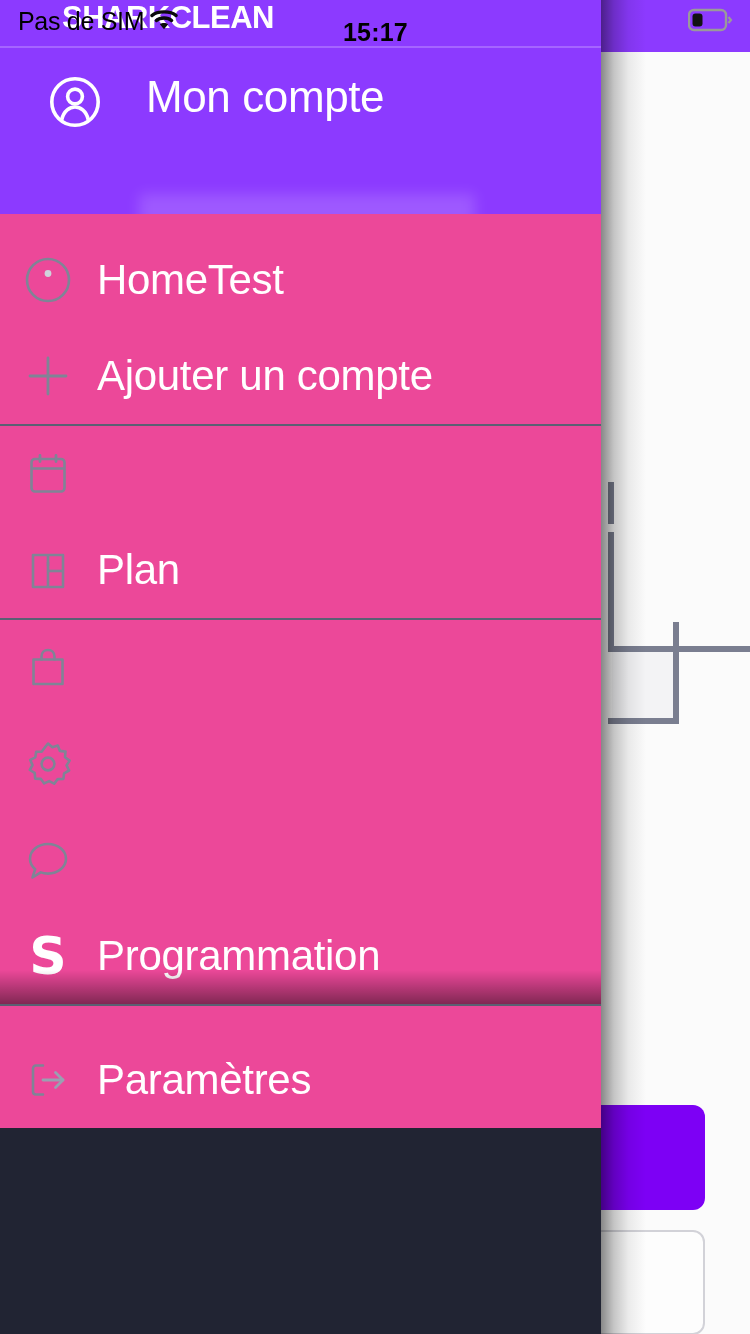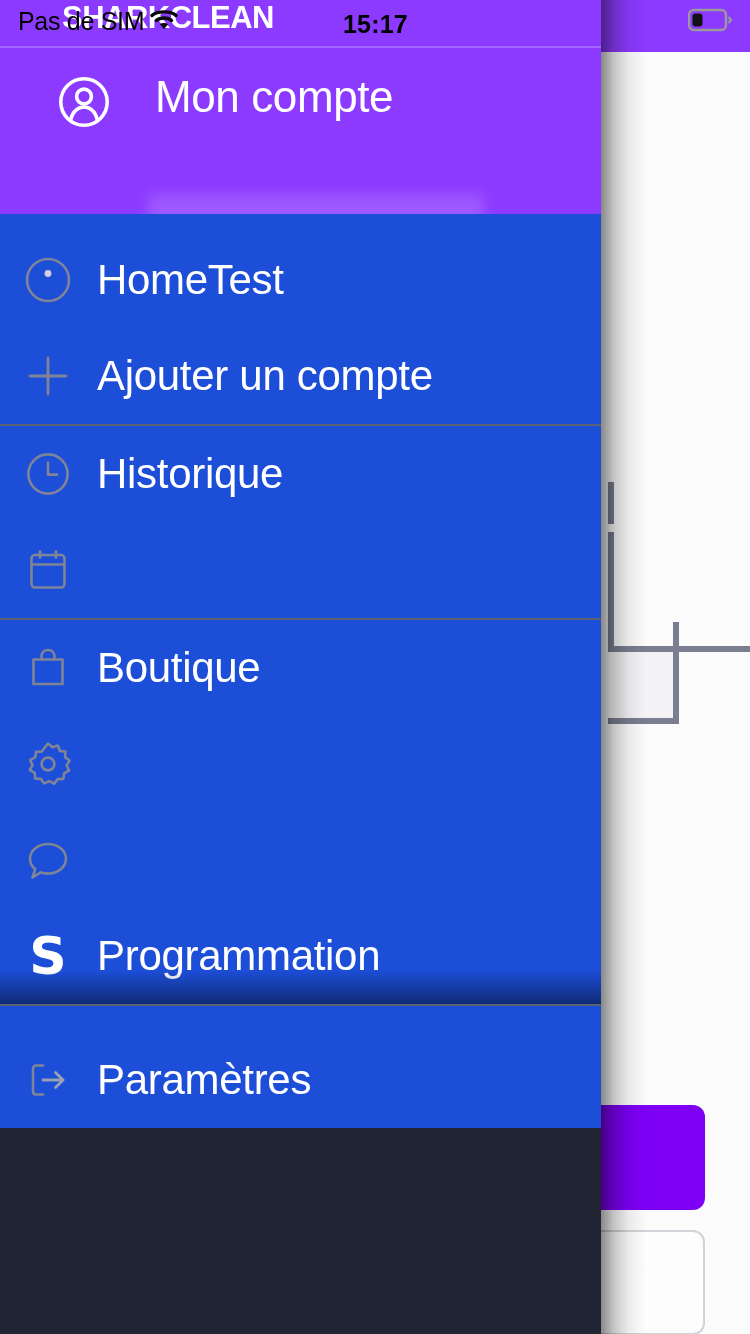--- a/index.html
+++ b/index.html
@@ -127,21 +127,21 @@
     left: 18px;
     top: 7px;
     font-size: 25px;
     color: #000000;
     letter-spacing: -0.3px;
     white-space: nowrap;
   }
   .sb-time {
     position: absolute;
     left: 343px;
-    top: 10px;
+    top: 18px;
     font-size: 25px;
     font-weight: bold;
     color: #000000;
     letter-spacing: 0.2px;
   }
   .brand-logo {
     position: absolute;
     left: 62px;
     top: 0px;
     font-size: 31px;
@@ -159,21 +159,21 @@
   }
   .hdr-divider {
     position: absolute;
     left: 0; top: 46px;
     width: 601px; height: 2px;
     background: rgba(255,255,255,0.22);
   }
 
   .account-row {
     position: absolute;
-    left: 12px; top: 48px;
+    left: 3px; top: 48px;
     width: 601px;
     height: 160px;
     text-align: right;
   }
   .account-icon {
     position: absolute;
     left: 46px;
     top: 28px;
     width: 52px;
     height: 52px;
@@ -204,21 +204,21 @@
     top: 179px;
     width: 336px;
     height: 7px;
     background: #000000;
   }
 
   
   .menu-group {
     position: relative;
     width: 601px;
-    background: #1d4ed8;
+    background: #ec4899;
   }
   .group-sep {
     position: relative;
     width: 601px;
     height: 2px;
     background: #5b6073;
   }
   .group-sep.with-shade::before {
     content: "";
     position: absolute;
@@ -355,53 +355,54 @@
             <path d="M24 6 V42 M6 24 H42" fill="none" stroke="#7f8496" stroke-width="2.8" stroke-linecap="round"></path>
           </svg>
         </span>
         <span class="mi-label">Ajouter un compte</span>
       </div>
     </div>
 
     <div class="group-sep"></div>
 
     <div class="menu-group">
-      <div class="menu-item">
-        <span class="mi-icon">
-          <svg width="48" height="48" viewBox="0 0 48 48">
-            <circle cx="24" cy="24" r="19.6" fill="none" stroke="#7f8496" stroke-width="2.6"></circle>
-            <path d="M24 12.5 V24.6 H33" fill="none" stroke="#7f8496" stroke-width="2.6" stroke-linecap="round" stroke-linejoin="round"></path>
-          </svg>
-        </span>
-        <span class="mi-label">Historique</span>
-      </div>
 
       <div class="menu-item">
         <span class="mi-icon">
           <svg width="48" height="48" viewBox="0 0 48 48">
             <rect x="7.5" y="9" width="33" height="32.5" rx="3.5" ry="3.5" fill="none" stroke="#7f8496" stroke-width="2.6"></rect>
             <path d="M7.5 18.5 H40.5" fill="none" stroke="#7f8496" stroke-width="2.6"></path>
             <path d="M16 5.5 V11.5 M32 5.5 V11.5" fill="none" stroke="#7f8496" stroke-width="2.8" stroke-linecap="round"></path>
           </svg>
         </span>
       </div>
 
+      <div class="menu-item">
+        <span class="mi-icon">
+          <svg width="48" height="48" viewBox="0 0 48 48">
+            <path d="M9 41 V9 H39 V41 H9 Z" fill="none" stroke="#7f8496" stroke-width="2.6" stroke-linejoin="round"></path>
+            <path d="M24 9 V41" fill="none" stroke="#7f8496" stroke-width="2.6"></path>
+            <path d="M24 25 H39" fill="none" stroke="#7f8496" stroke-width="2.6"></path>
+            <path d="M24 16 V20" fill="none" stroke="#7f8496" stroke-width="2.4"></path>
+          </svg>
+        </span>
+        <span class="mi-label">Plan</span>
+      </div>
     </div>
 
     <div class="group-sep"></div>
 
     <div class="menu-group">
       <div class="menu-item">
         <span class="mi-icon">
           <svg width="48" height="48" viewBox="0 0 48 48">
             <path d="M9.5 15.5 H38.5 V40 H9.5 Z" fill="none" stroke="#7f8496" stroke-width="2.6" stroke-linejoin="round"></path>
             <path d="M17.5 15.5 V12.5 C17.5 8.6, 20.4 6, 24 6 C27.6 6, 30.5 8.6, 30.5 12.5 V15.5" fill="none" stroke="#7f8496" stroke-width="2.6" stroke-linecap="round"></path>
           </svg>
         </span>
-        <span class="mi-label">Boutique</span>
       </div>
 
       <div class="menu-item">
         <span class="mi-icon">
           <svg width="48" height="48" viewBox="0 0 48 48">
             <path d="M24 3.6 L28.4 7.2 L33.8 5.6 L35.9 10.9 L41.5 11.6 L41 17.3 L45.6 20.6 L42.6 25.4
                      L45.1 30.5 L40.1 33.3 L39.4 38.9 L33.7 39.1 L30.2 43.6 L25.2 41.1 L20.2 43.4
                      L16.9 38.9 L11.2 38.6 L10.7 32.9 L5.8 30 L8.5 25.1 L6.2 19.9 L11.3 17.3
                      L12.2 11.7 L17.8 11.6 L21.2 7 Z" fill="none" stroke="#7f8496" stroke-width="2.6" stroke-linejoin="round"></path>
             <circle cx="24" cy="24" r="6.4" fill="none" stroke="#7f8496" stroke-width="2.6"></circle>

